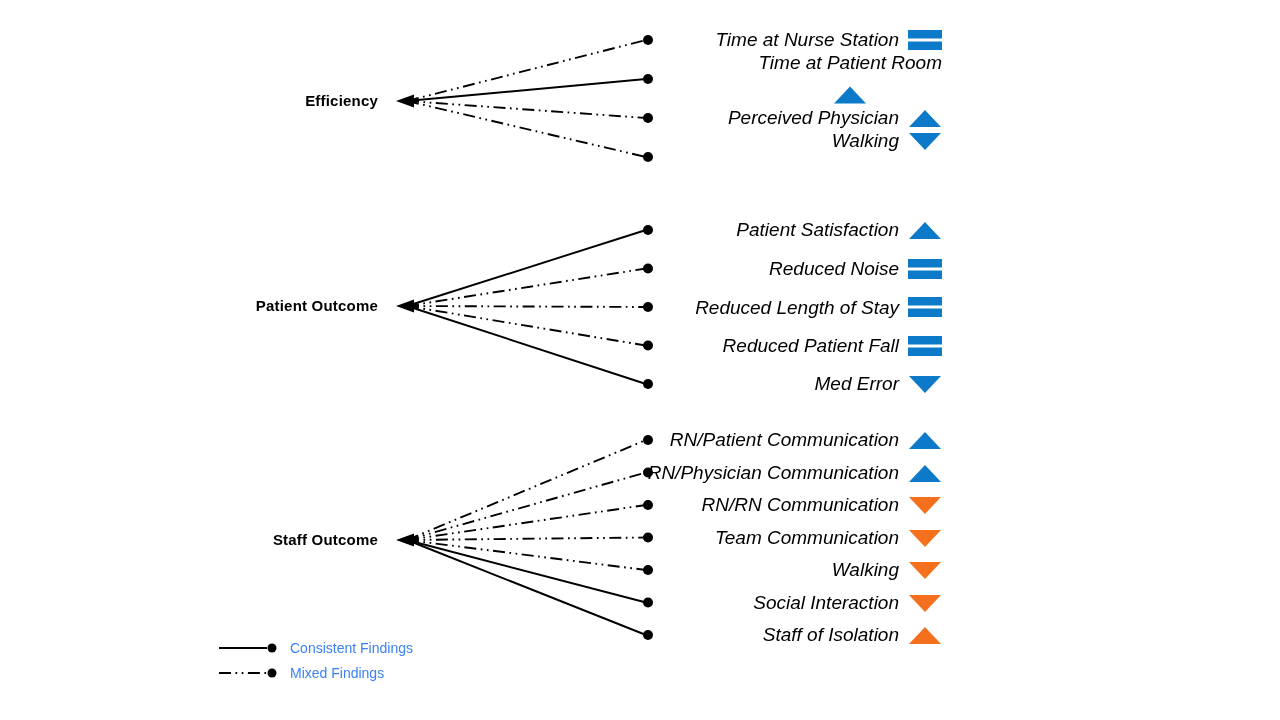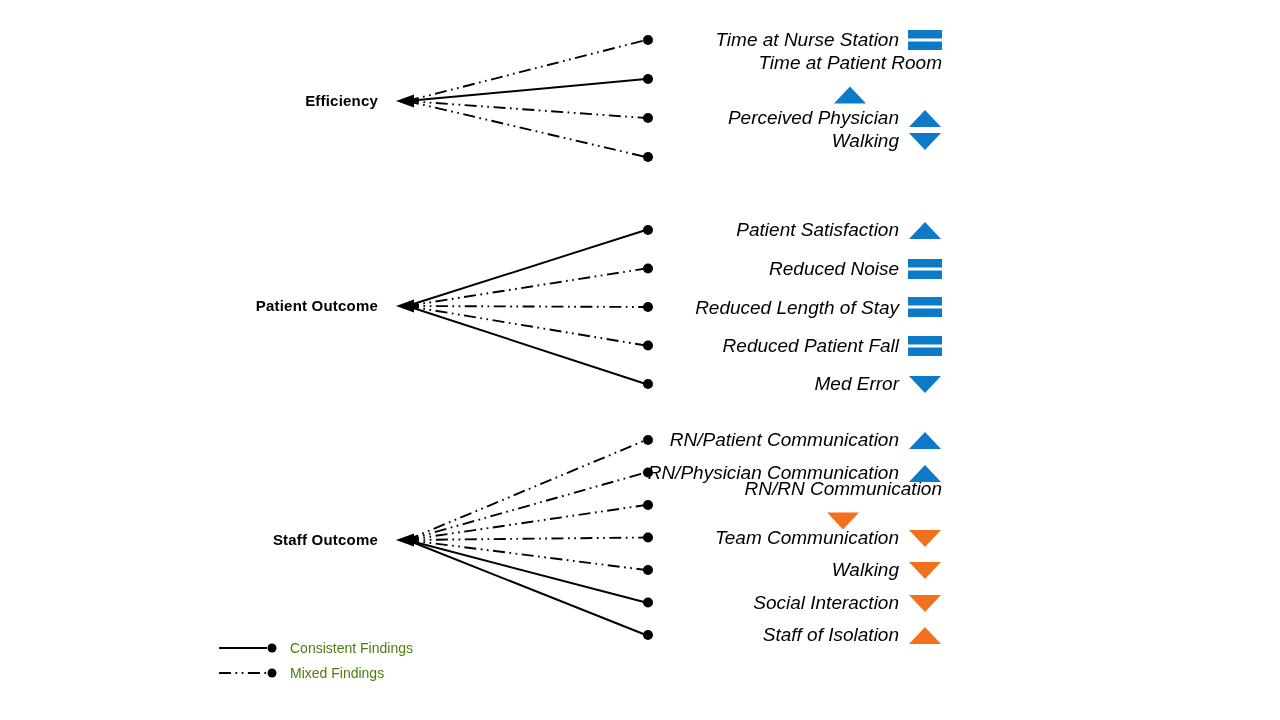--- a/index.html
+++ b/index.html
@@ -43,21 +43,21 @@
   .legend-row {
     position: absolute;
     display: flex;
     align-items: center;
     gap: 12px;
     transform: translateY(-50%);
   }
   .legend-row .lbl {
     font-size: 14px;
     white-space: nowrap;
-    color: #4d7c0f;
+    color: #3b82f6;
   }
 </style>
 </head>
 <body>
 
 <div id="canvas">
   <svg id="edge-layer" xmlns="http://www.w3.org/2000/svg" viewBox="0 0 1280 720">
       <polygon points="396,101 414,94.5 414,107.5" fill="#000000"></polygon>
       <line x1="407" y1="101" x2="646" y2="40" stroke="#000000" stroke-width="1.9" stroke-dasharray="12 4.5 1.7 4.5 1.7 4.5"></line>
       <circle cx="648" cy="40" r="5" fill="#000000"></circle>
@@ -183,21 +183,21 @@
         </span>
       </div>
       <div class="outcome-row" style="right: 338px; top: 472.5px; margin-left: 36px;">
         <span class="lbl">RN/Physician Communication</span>
         <span class="icon-box">
           <svg width="34" height="24" viewBox="0 0 34 24">
             <polygon points="1,21 17,4 33,21" fill="#0d7ac9"></polygon>
           </svg>
         </span>
       </div>
-      <div class="outcome-row" style="right: 338px; top: 505px; flex-direction: column;">
+      <div class="outcome-row" style="right: 338px; top: 505px;">
         <span class="lbl">RN/RN Communication</span>
         <span class="icon-box">
           <svg width="34" height="24" viewBox="0 0 34 24">
             <polygon points="1,4 33,4 17,21" fill="#f4701c"></polygon>
           </svg>
         </span>
       </div>
       <div class="outcome-row" style="right: 338px; top: 537.5px; margin-left: 14px;">
         <span class="lbl">Team Communication</span>
         <span class="icon-box">

